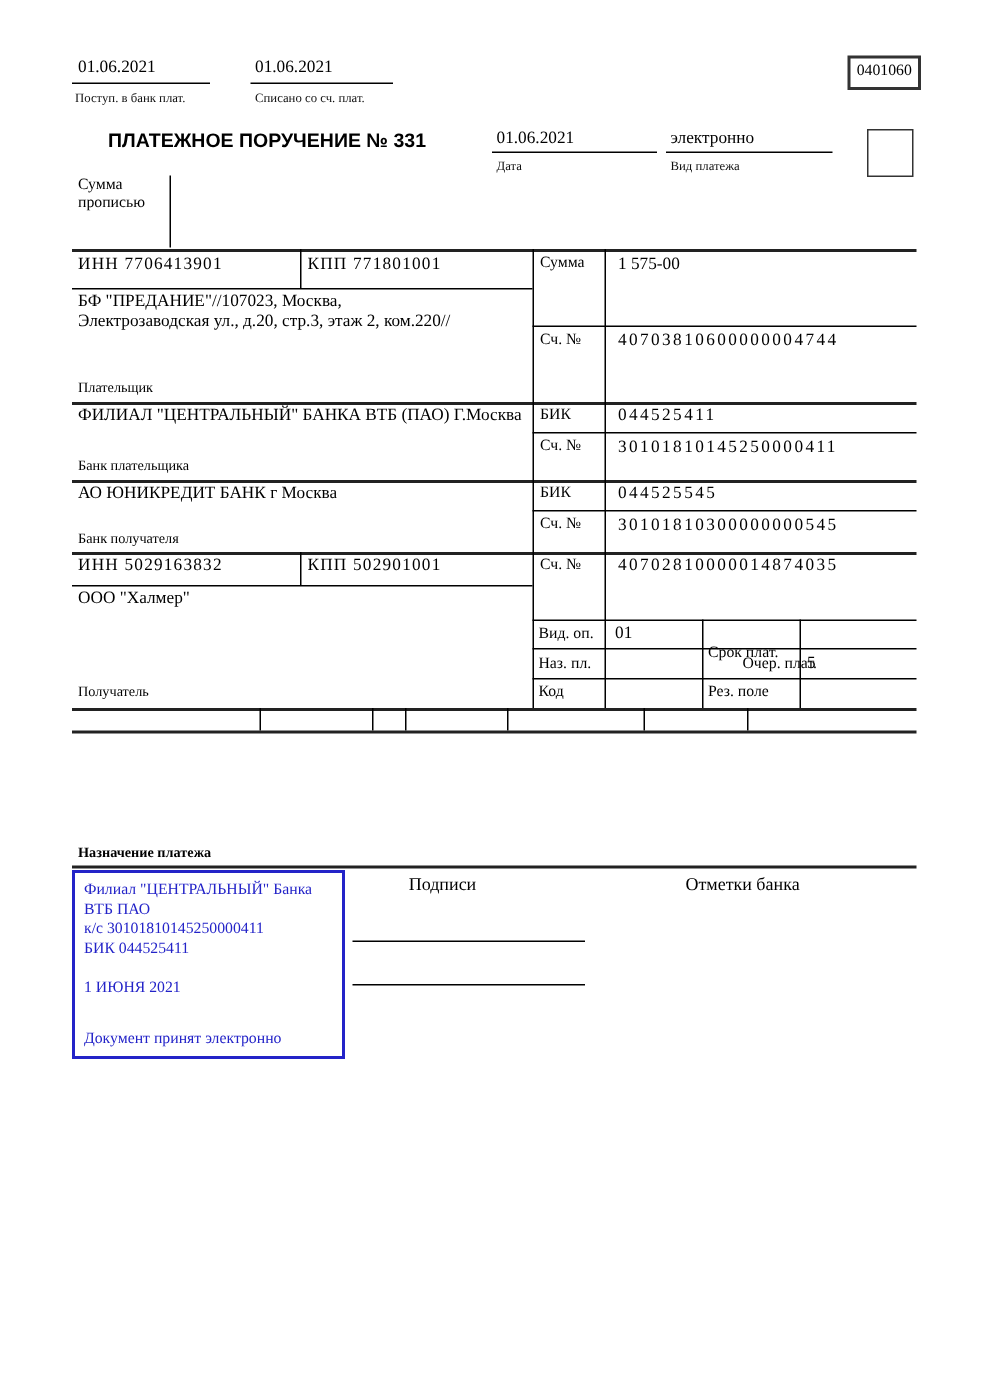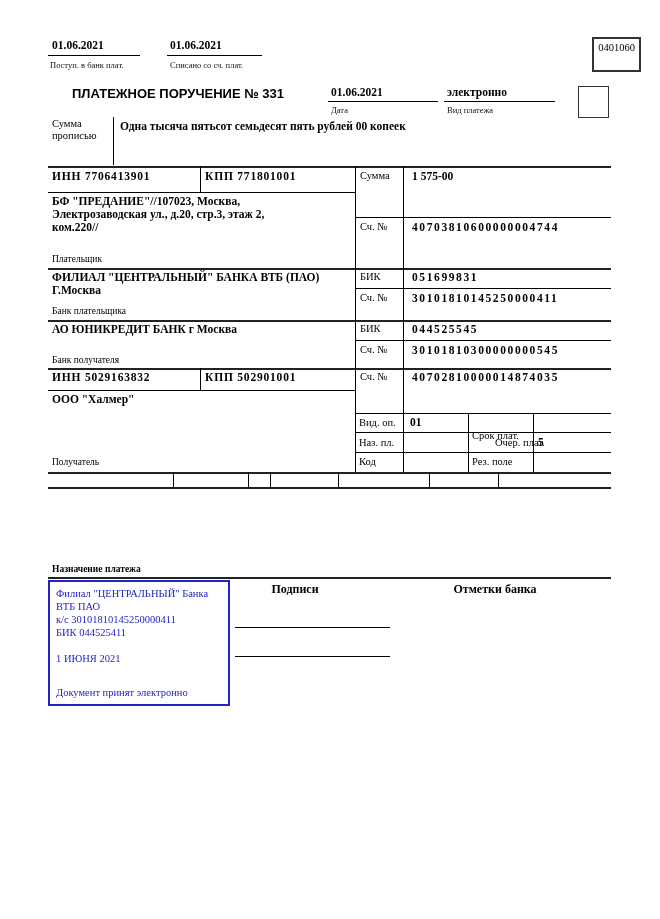--- a/index.html
+++ b/index.html
@@ -1,19 +1,19 @@
 <!DOCTYPE html>
 <html><head>
 <meta charset="utf-8">
 <style>
   html,body{margin:0;padding:0;background:#fff;}
   .page{position:relative;width:660px;height:919px;background:#fff;
         font-family:"Liberation Serif","DejaVu Serif",serif;color:#000;overflow:hidden;}
   .abs{position:absolute;}
-  .val{font-size:11.5px;line-height:13px;font-weight:bold;}
+  .val{font-size:11.5px;line-height:13px;}
   .val-sm{font-size:10.5px;line-height:12px;}
   .lbl{font-size:8.5px;line-height:10px;color:#111;}
   .lbl-md{font-size:9.5px;line-height:11px;}
   .title{font-family:"Liberation Sans","DejaVu Sans",sans-serif;font-weight:bold;font-size:13px;}
   .hline{position:absolute;height:1px;background:#000;}
   .hline.thick{height:2px;background:#222;}
   .vline{position:absolute;width:1px;background:#000;}
   .acct{letter-spacing:1.6px;}
   .num{letter-spacing:0.8px;}
   .box{position:absolute;border:2px solid #333;box-sizing:border-box;}
@@ -28,37 +28,36 @@
 <div class="page">
 
   <div class="abs val" style="left:52px;top:39px;">01.06.2021</div>
   <div class="hline" style="left:48px;top:55px;width:92px;"></div>
   <div class="abs lbl" style="left:50px;top:60px;">Поступ. в банк плат.</div>
 
   <div class="abs val" style="left:170px;top:39px;">01.06.2021</div>
   <div class="hline" style="left:167px;top:55px;width:95px;"></div>
   <div class="abs lbl" style="left:170px;top:60px;">Списано со сч. плат.</div>
 
-  <div class="box val-sm center" style="left:592px;top:37px;width:49px;height:35px;line-height:17px;">0401060</div>
+  <div class="box val-sm center" style="left:565px;top:37px;width:49px;height:23px;line-height:17px;">0401060</div>
 
   <div class="abs title" style="left:52px;top:86px;padding-left:20px;">ПЛАТЕЖНОЕ ПОРУЧЕНИЕ № 331</div>
 
   <div class="abs val" style="left:331px;top:86px;">01.06.2021</div>
   <div class="hline" style="left:328px;top:101px;width:110px;"></div>
   <div class="abs lbl" style="left:331px;top:105px;">Дата</div>
 
   <div class="abs val" style="left:447px;top:86px;">электронно</div>
   <div class="hline" style="left:444px;top:101px;width:111px;"></div>
   <div class="abs lbl" style="left:447px;top:105px;">Вид платежа</div>
 
   <div class="box" style="left:578px;top:86px;width:31px;height:32px;border-width:1.5px;"></div>
 
   <div class="abs val-sm" style="left:52px;top:118px;width:58px;">Сумма прописью</div>
   <div class="vline" style="left:113px;top:117px;height:48px;"></div>
-  <div class="abs val" style="left:120px;top:120px;width:485px;">Одна тысяча пятьсот семьдесят пять рублей 00 копеек</div>
 
   <div class="hline thick" style="left:48px;top:166px;width:563px;"></div>
   <div class="hline" style="left:48px;top:192px;width:307px;"></div>
   <div class="hline" style="left:355px;top:217px;width:256px;"></div>
   <div class="hline thick" style="left:48px;top:268px;width:563px;"></div>
   <div class="hline" style="left:355px;top:288px;width:256px;"></div>
   <div class="hline thick" style="left:48px;top:320px;width:563px;"></div>
   <div class="hline" style="left:355px;top:340px;width:256px;"></div>
   <div class="hline thick" style="left:48px;top:368px;width:563px;"></div>
   <div class="hline" style="left:48px;top:390px;width:307px;"></div>
@@ -87,21 +86,21 @@
   <div class="abs val-sm" style="left:360px;top:170px;">Сумма</div>
   <div class="abs val" style="left:412px;top:170px;">1 575-00</div>
   <div class="abs val" style="left:52px;top:195px;width:252px;">БФ "ПРЕДАНИЕ"//107023, Москва, Электрозаводская ул., д.20, стр.3, этаж 2, ком.220//</div>
   <div class="abs lbl-md" style="left:52px;top:254px;">Плательщик</div>
   <div class="abs val-sm" style="left:360px;top:221px;">Сч. №</div>
   <div class="abs val acct" style="left:412px;top:221px;">40703810600000004744</div>
 
   <div class="abs val" style="left:52px;top:271px;width:305px;">ФИЛИАЛ "ЦЕНТРАЛЬНЫЙ" БАНКА ВТБ (ПАО) Г.Москва</div>
   <div class="abs lbl-md" style="left:52px;top:306px;text-align:center;">Банк плательщика</div>
   <div class="abs val-sm" style="left:360px;top:271px;">БИК</div>
-  <div class="abs val acct" style="left:412px;top:271px;">051699831</div>
+  <div class="abs val acct" style="left:412px;top:271px;">044525411</div>
   <div class="abs val-sm" style="left:360px;top:292px;">Сч. №</div>
   <div class="abs val acct" style="left:412px;top:292px;">30101810145250000411</div>
 
   <div class="abs val" style="left:52px;top:323px;width:305px;">АО ЮНИКРЕДИТ БАНК г Москва</div>
   <div class="abs lbl-md" style="left:52px;top:355px;">Банк получателя</div>
   <div class="abs val-sm" style="left:360px;top:323px;">БИК</div>
   <div class="abs val acct" style="left:412px;top:323px;">044525545</div>
   <div class="abs val-sm" style="left:360px;top:344px;">Сч. №</div>
   <div class="abs val acct" style="left:412px;top:344px;">30101810300000000545</div>
 

